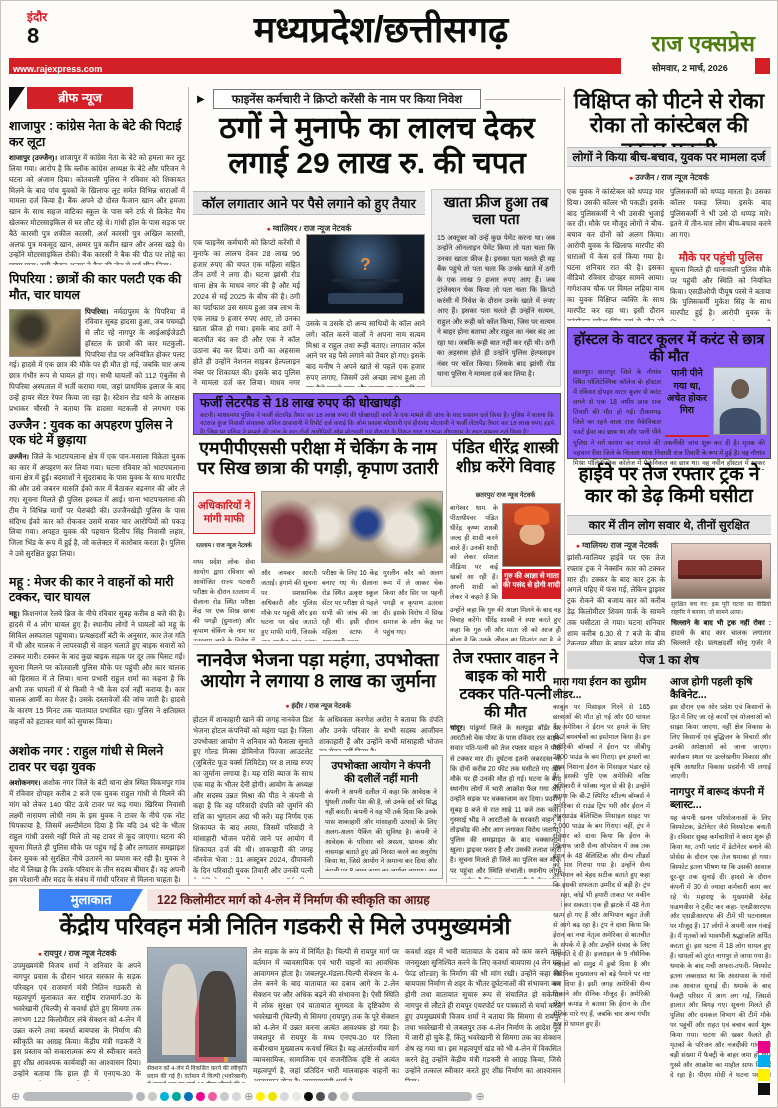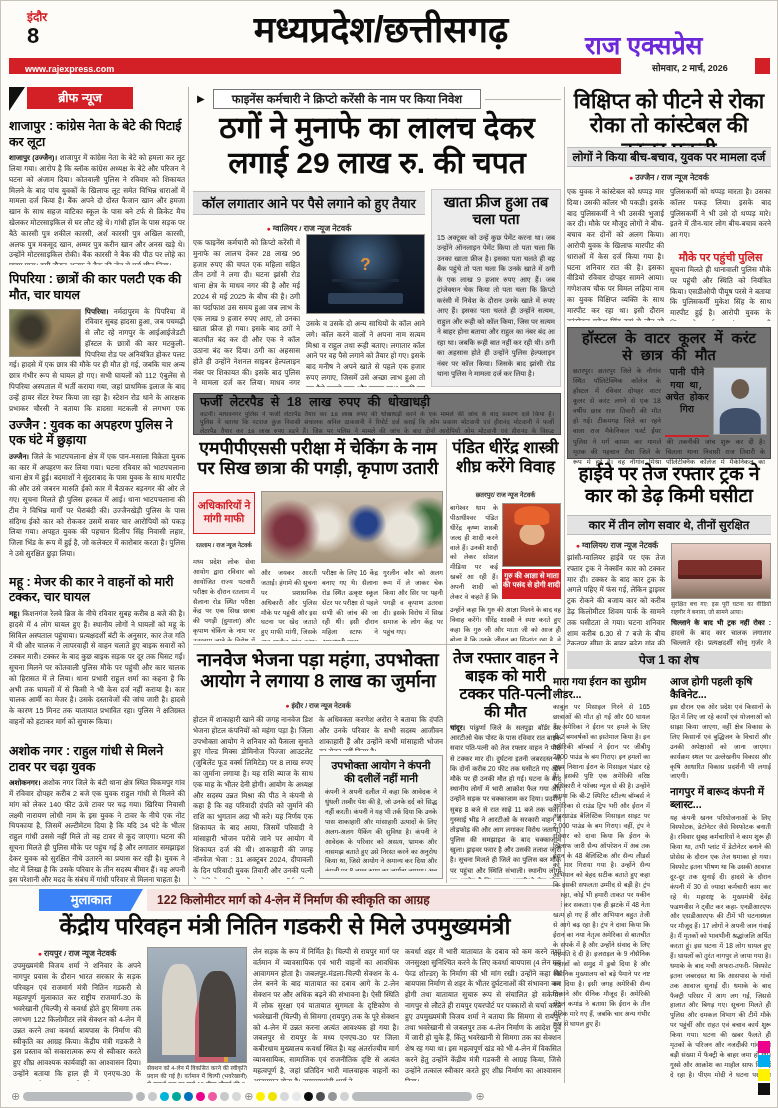--- a/index.html
+++ b/index.html
@@ -49,35 +49,35 @@
              background:#d8d3c8;border-radius:40% 40% 0 0;}
   .ph-meet::after{content:"";position:absolute;right:10%;top:20%;width:38%;height:76%;
              background:#4a4440;border-radius:40% 40% 0 0;
              box-shadow:-8px 18px 0 -4px #c95f6e,-2px 26px 0 -6px #e0a33c;}
   .cap{font-size:5.9px;line-height:1.35;color:#333;text-align:justify;overflow:hidden;}
   .dots{display:flex;align-items:center;gap:3px;}
   .dot{width:9px;height:9px;border-radius:50%;display:inline-block;flex:0 0 auto;}
   .squares .dot{width:12px;height:12px;border-radius:0;}
   .capsule{height:9px;border-radius:5px;background:#b9bcbe;flex:0 0 auto;}
   .reg{color:#8a8d90;font-size:11px;line-height:1;flex:0 0 auto;}
-  .boxed{border:1.5px solid #4a4a4a;background:#737373;font-family:Liberation Mono, monospace;}
+  .boxed{border:1.5px solid #4a4a4a;background:#8b5cf6;}
 </style>
 </head>
 <body>
 
 <div class="page">
 
   <div class="abs" style="left:26px;top:7px;width:60px;">
     <div style="color:#d32026;font-size:12px;font-weight:800;">इंदौर</div>
     <div style="font-size:22px;font-weight:800;color:#111;line-height:1;">8</div>
   </div>
   <div class="abs hl" style="left:170px;top:8px;width:420px;font-size:36px;">मध्यप्रदेश/छत्तीसगढ़</div>
-  <div class="abs" style="right:22px;top:26px;width:170px;font-size:25px;font-weight:800;color:#6d28d9;">राज एक्सप्रेस</div>
+  <div class="abs" style="right:22px;top:26px;width:170px;text-align:right;font-size:22px;font-weight:800;color:#4d7c0f;">राज एक्सप्रेस</div>
   <div class="abs" style="left:8px;top:57px;width:612px;height:16px;background:#d32026;">
-    <span style="color:#fff;font-size:9px;font-weight:700;line-height:16px;padding-left:16px;display:inline-block;">www.rajexpress.com</span>
+    <span style="color:#fff;font-size:9px;font-weight:700;line-height:16px;padding-left:4px;display:inline-block;">www.rajexpress.com</span>
   </div>
   <div class="abs" style="left:630px;top:60px;width:118px;text-align:center;font-size:9px;font-weight:700;color:#222;">सोमवार, 2 मार्च, 2026</div>
   <div class="abs" style="left:754px;top:57px;width:15px;height:16px;background:#d32026;"></div>
 
   <div class="vline" style="left:187px;top:86px;height:798px;"></div>
   <div class="vline" style="left:563px;top:86px;height:996px;"></div>
   <div class="vline" style="left:445px;top:438px;height:444px;"></div>
   <div class="hline" style="left:192px;top:643px;width:368px;"></div>
   <div class="hline" style="left:8px;top:884px;width:552px;"></div>
 

